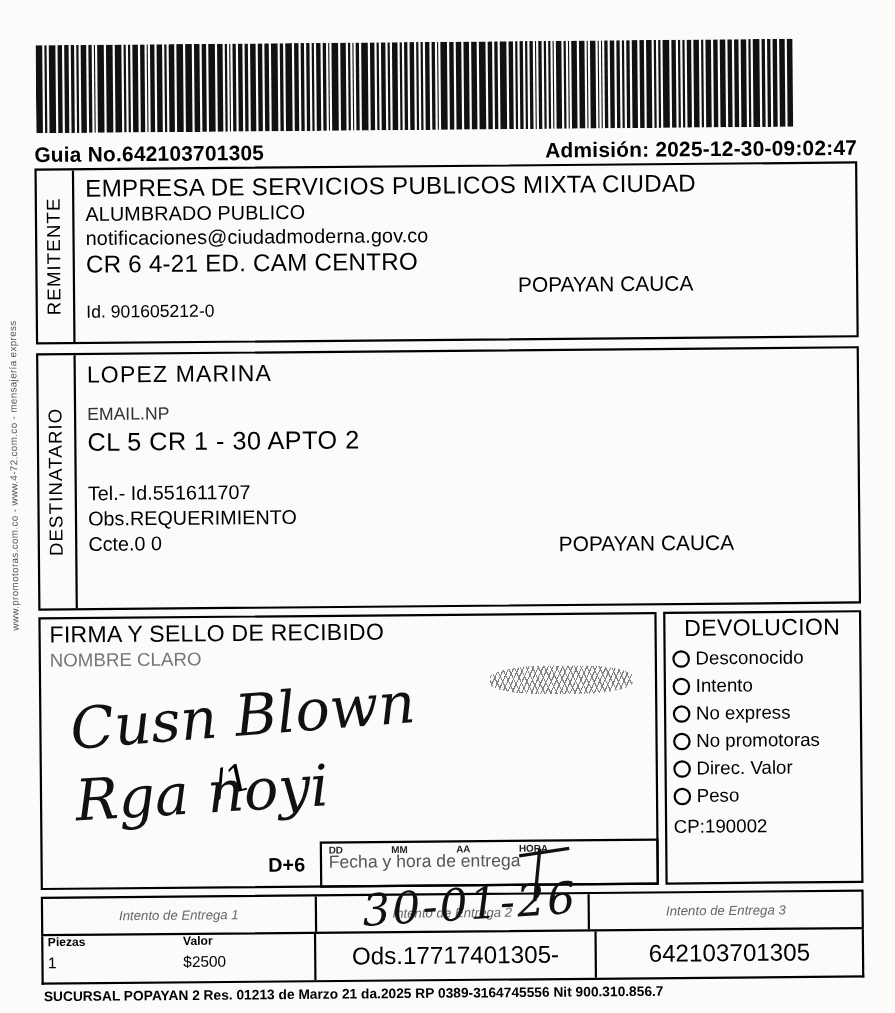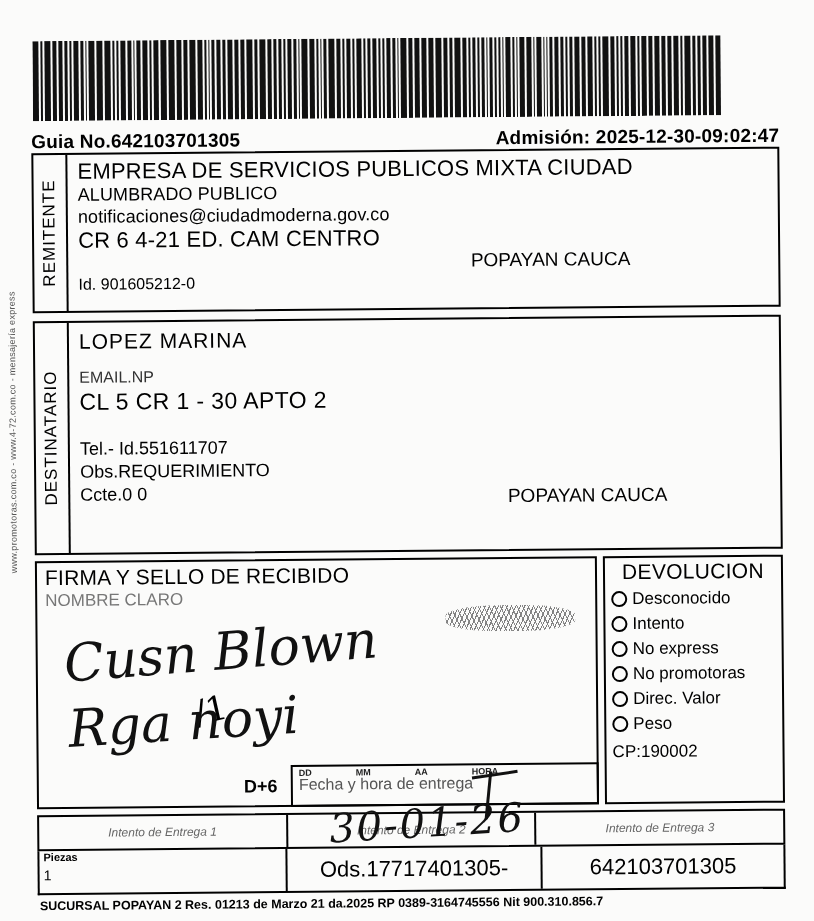--- a/index.html
+++ b/index.html
@@ -626,20 +626,24 @@
       <div class="intento-cell">Intento de Entrega 2</div>
       <div class="intento-cell">Intento de Entrega 3</div>
     </div>
 
     <div class="box" id="bottom-row">
       <div class="piezas-cell">
         <div class="pz">
           <div class="h">Piezas</div>
           <div class="v">1</div>
         </div>
+        <div class="pz">
+          <div class="h">Valor</div>
+          <div class="v">$2500</div>
+        </div>
       </div>
       <div class="ods-cell">Ods.17717401305-</div>
       <div class="guia-cell">642103701305</div>
     </div>
 
     <div class="footer-line">SUCURSAL POPAYAN 2 Res. 01213 de Marzo 21 da.2025 RP 0389-3164745556 Nit 900.310.856.7</div>
 
     <div class="smudge"></div>
     <div class="hand" id="sig1">Cusn Blown</div>
     <div class="hand" id="sig2">Rga noyi</div>

